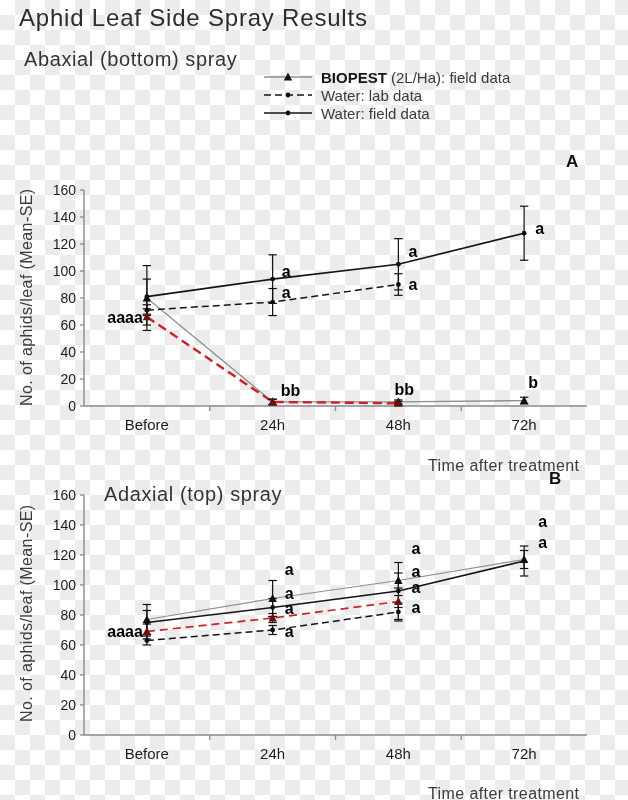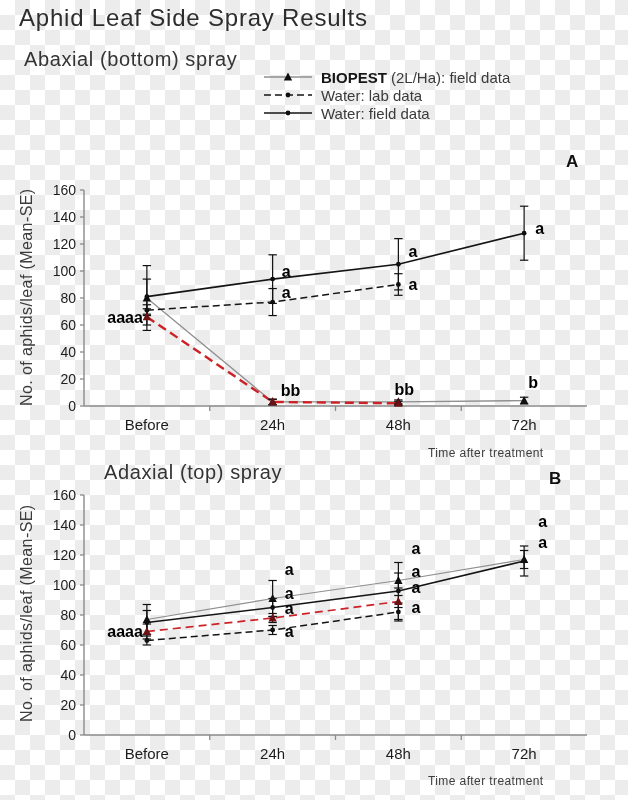--- a/index.html
+++ b/index.html
@@ -9,25 +9,25 @@
     overflow:hidden;
     font-family:"Liberation Sans","DejaVu Sans",sans-serif;
     background-color:#ffffff;
     background-image:conic-gradient(#ececec 25%,#ffffff 0 50%,#ececec 0 75%,#ffffff 0);
     background-size:30px 30px;
   }
   .abs{position:absolute;}
   .title{left:19px;top:4px;font-size:24px;letter-spacing:0.8px;color:#2d2d2d;white-space:nowrap;}
   .subtitle{font-size:20px;letter-spacing:0.6px;color:#343434;white-space:nowrap;}
   .subA{left:24px;top:48px;}
-  .subB{left:104px;top:461px;}
+  .subB{left:104px;top:483px;}
   .panel-letter{font-size:17px;font-weight:bold;color:#101010;}
   .plA{left:566px;top:152px;}
   .plB{left:549px;top:469px;}
-  .xlabel{font-size:12px;letter-spacing:0.4px;color:#3c3c3c;white-space:nowrap;}
+  .xlabel{font-size:16px;letter-spacing:0.4px;color:#3c3c3c;white-space:nowrap;margin-top:11px;}
   .xlA{left:428px;top:446px;}
   .xlB{left:428px;top:774px;}
   .ylabel{
     font-size:16px;letter-spacing:0.4px;color:#3c3c3c;
     writing-mode:vertical-rl;transform:rotate(180deg);
     text-align:center;white-space:nowrap;
   }
   .ylA{left:18px;top:183px;height:228px;}
   .ylB{left:18px;top:487px;height:252px;}
   .legend{left:262px;top:68px;display:flex;flex-direction:column;}

